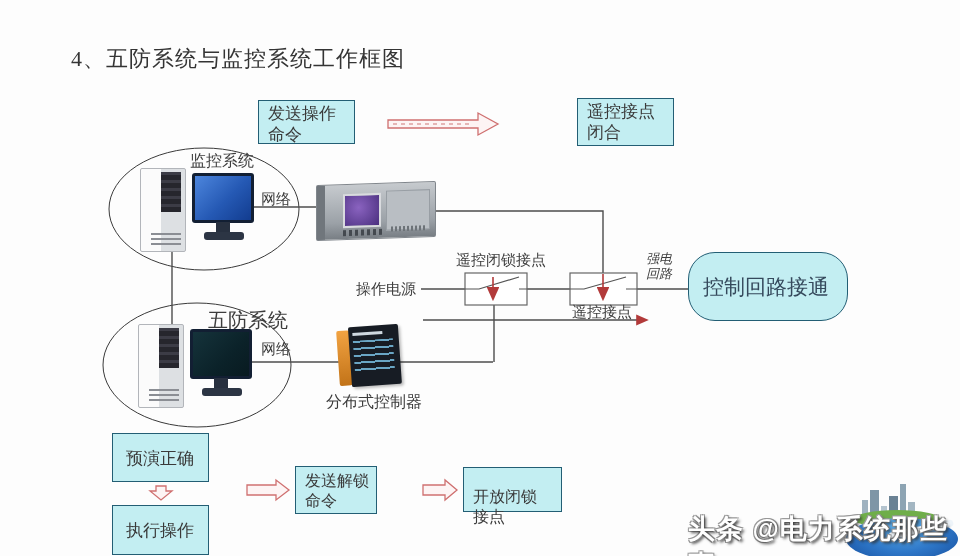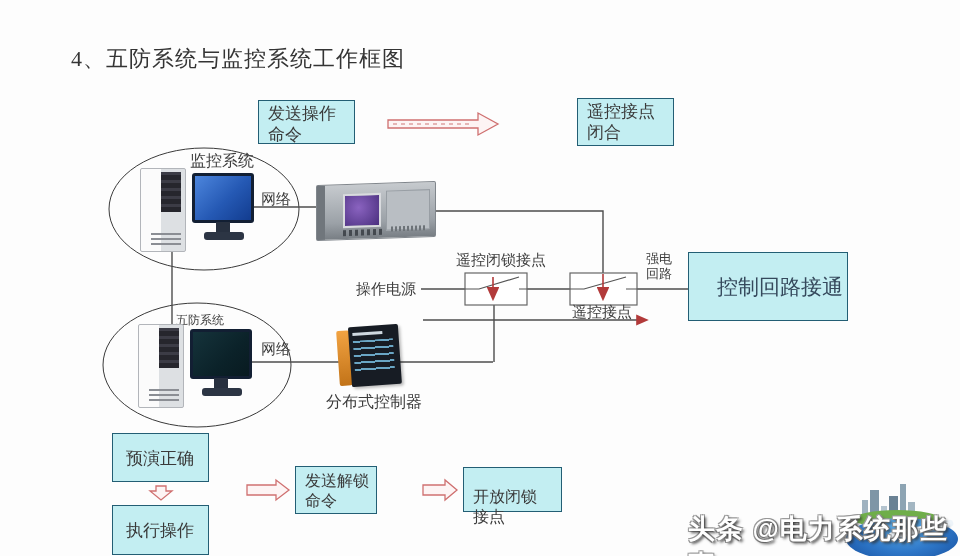--- a/index.html
+++ b/index.html
@@ -121,37 +121,37 @@
       <path d="M247,485 L276,485 L276,480 L289,490 L276,500 L276,495 L247,495 Z"></path>
       <path d="M423,485 L445,485 L445,480 L457,490 L445,500 L445,495 L423,495 Z"></path>
     </g>
     <path d="M393,124 L473,124" stroke="#dda0a0" stroke-width="1.6" stroke-dasharray="4,4" fill="none"></path>
   </svg>
 
   <div class="cbox" style="left:258px;top:100px;width:97px;height:44px;">发送操作
 命令</div>
   <div class="cbox" style="left:577px;top:98px;width:97px;height:48px;">遥控接点
 闭合</div>
-  <div class="cbox" style="left:688px;top:252px;width:160px;height:69px;font-size:21px;line-height:64px;padding-left:28px;color:#35495c;">控制回路接通</div>
+  <div class="cbox" style="left:688px;top:252px;width:160px;height:69px;font-size:21px;line-height:64px;padding-left:14px;color:#35495c;border-radius:27px;">控制回路接通</div>
   <div class="cbox" style="left:112px;top:505px;width:97px;height:50px;line-height:46px;padding-left:13px;">执行操作</div>
   <div class="cbox" style="left:112px;top:433px;width:97px;height:49px;line-height:45px;padding-left:13px;">预演正确</div>
   <div class="cbox" style="left:295px;top:466px;width:82px;height:48px;font-size:16px;line-height:20px;padding-top:4px;">发送解锁
 命令</div>
   <div class="cbox" style="left:463px;top:467px;width:99px;height:45px;font-size:16px;line-height:20px;padding-top:19px;">开放闭锁
 接点</div>
 
   <div class="lbl" style="left:190px;top:152px;font-size:16px;">监控系统</div>
   <div class="lbl" style="left:338px;top:151px;font-size:16px;margin-top:36px;">测控装置</div>
   <div class="lbl" style="left:261px;top:191px;">网络</div>
-  <div class="lbl" style="left:176px;top:312px;font-size:12px;">五防系统</div>
+  <div class="lbl" style="left:208px;top:312px;font-size:20px;">五防系统</div>
   <div class="lbl" style="left:261px;top:341px;">网络</div>
   <div class="lbl" style="left:326px;top:393px;font-size:16px;">分布式控制器</div>
   <div class="lbl" style="left:356px;top:281px;">操作电源</div>
   <div class="lbl" style="left:456px;top:252px;">遥控闭锁接点</div>
-  <div class="lbl" style="left:646px;top:251px;font-size:13px;line-height:15px;">强电
+  <div class="lbl" style="left:646px;top:251px;font-size:13px;line-height:15px;font-style:italic;">强电
 回路</div>
   <div class="lbl" style="left:572px;top:304px;">遥控接点</div>
 
   <div class="pc" style="left:138px;top:166px;">
     <div class="tower">
       <div class="bay"></div>
       <div class="slots"></div>
     </div>
     <div class="monitor">
       <div class="screen screen-blue"></div>

